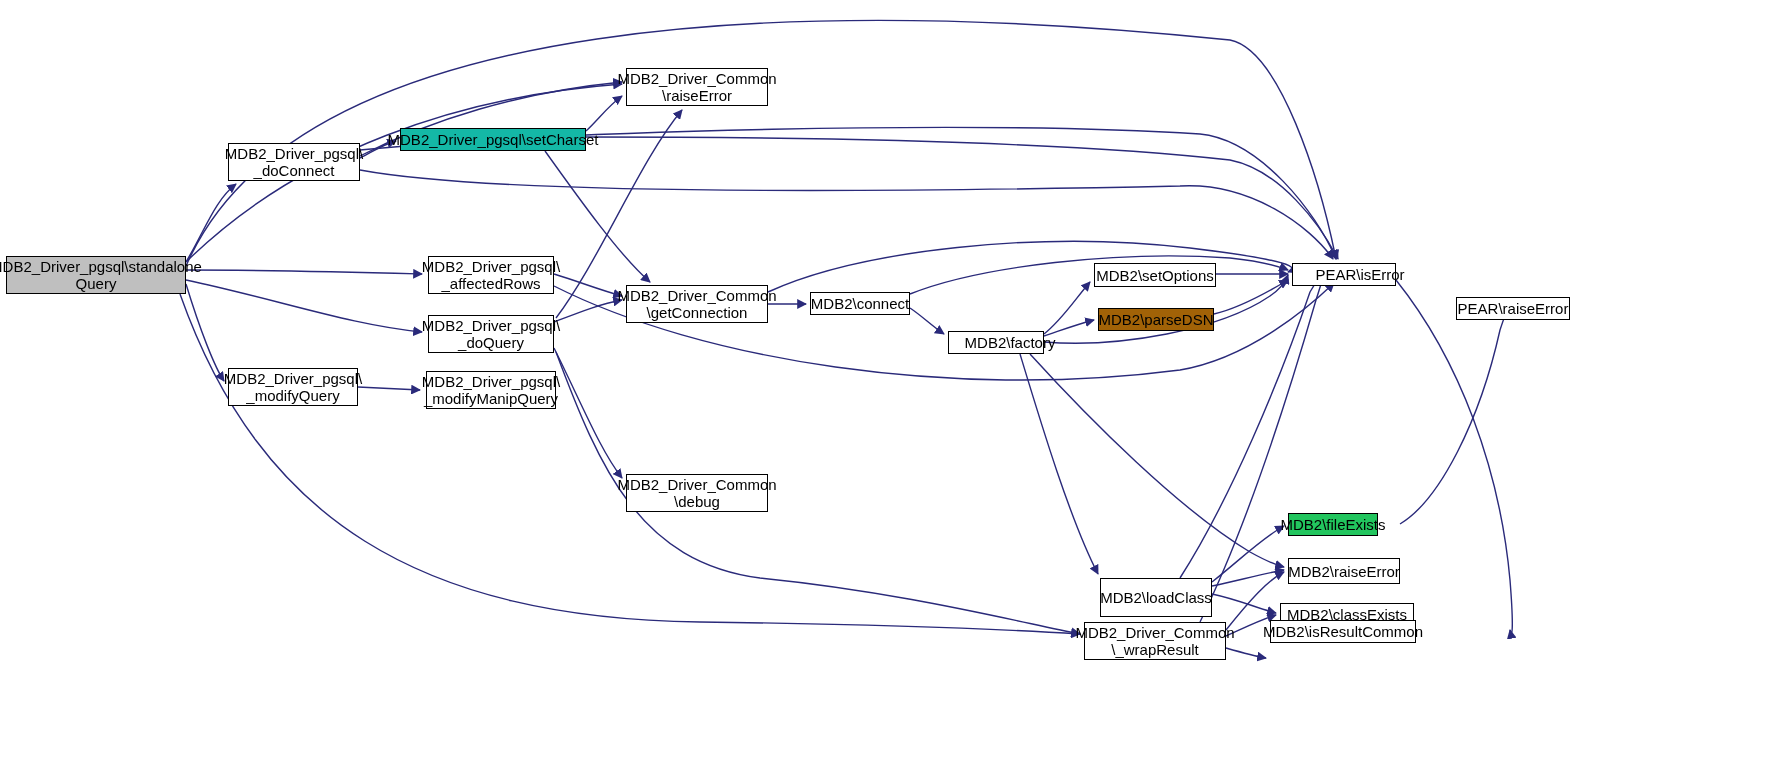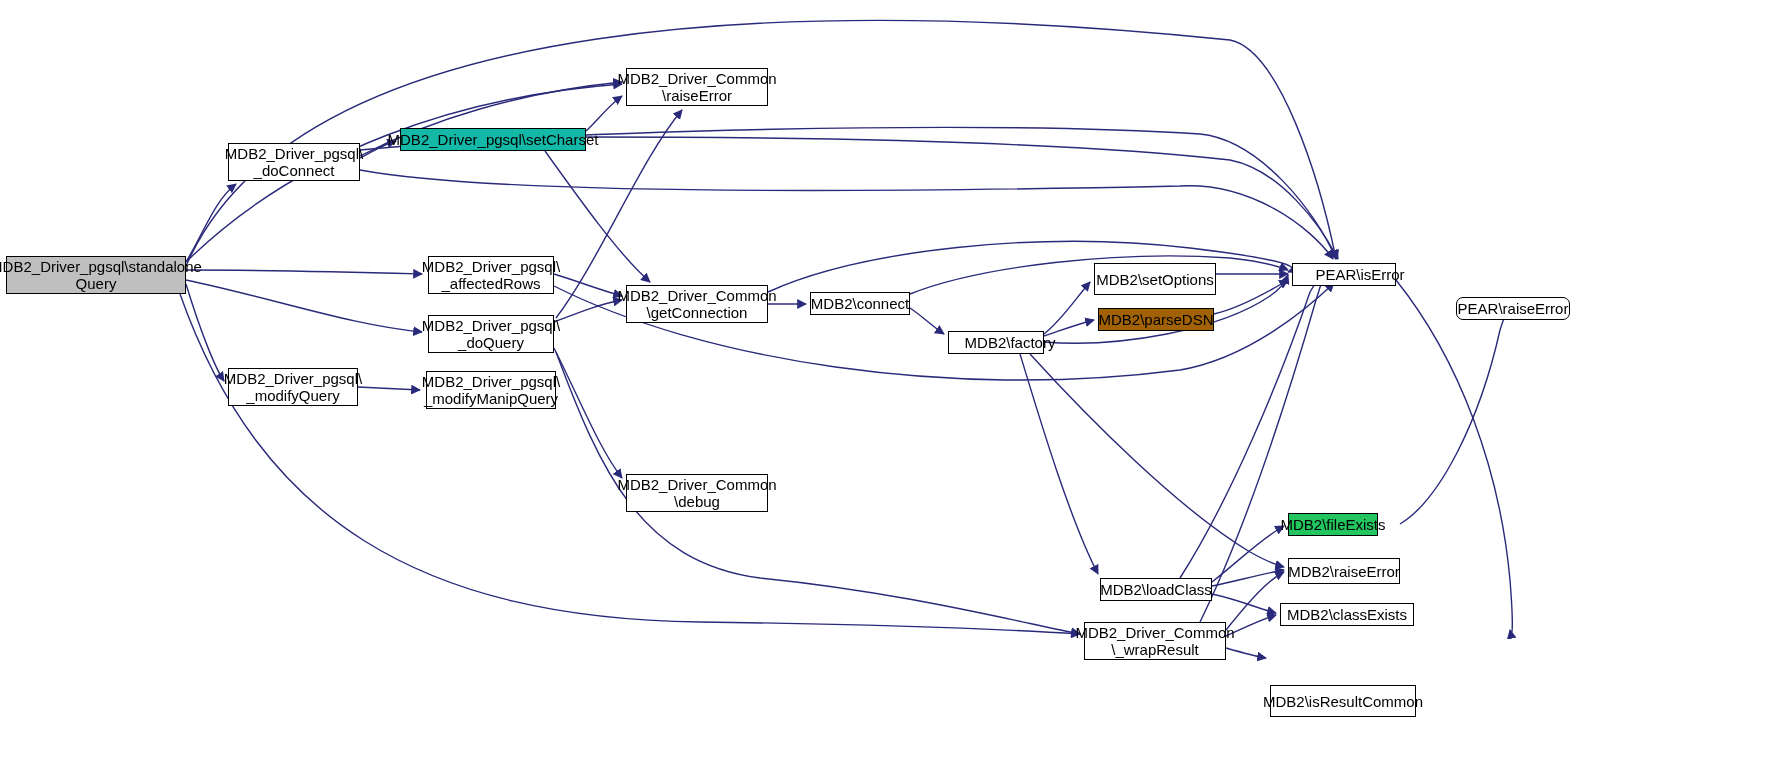--- a/index.html
+++ b/index.html
@@ -116,27 +116,27 @@
       <div class="node" style="left: 428px; top: 315px; width: 126px; height: 38px; background: rgb(255, 255, 255); border-color: rgb(0, 0, 0);"><span class="lbl">MDB2_Driver_pgsql\
 _doQuery</span></div>
       <div class="node" style="left: 228px; top: 368px; width: 130px; height: 38px; background: rgb(255, 255, 255); border-color: rgb(0, 0, 0);"><span class="lbl">MDB2_Driver_pgsql\
 _modifyQuery</span></div>
       <div class="node" style="left: 426px; top: 371px; width: 130px; height: 38px; background: rgb(255, 255, 255); border-color: rgb(0, 0, 0);"><span class="lbl">MDB2_Driver_pgsql\
 _modifyManipQuery</span></div>
       <div class="node" style="left: 626px; top: 285px; width: 142px; height: 38px; background: rgb(255, 255, 255); border-color: rgb(0, 0, 0);"><span class="lbl">MDB2_Driver_Common
 \getConnection</span></div>
       <div class="node" style="left: 810px; top: 292px; width: 100px; height: 23px; background: rgb(255, 255, 255); border-color: rgb(0, 0, 0);"><span class="lbl">MDB2\connect</span></div>
       <div class="node" style="left: 948px; top: 331px; width: 96px; height: 23px; background: rgb(255, 255, 255); border-color: rgb(0, 0, 0); padding-left: 28px;"><span class="lbl">MDB2\factory</span></div>
-      <div class="node" style="left: 1094px; top: 263px; width: 122px; height: 32px; background: rgb(255, 255, 255); border-color: rgb(0, 0, 0); align-items: center;"><span class="lbl">MDB2\setOptions</span></div>
+      <div class="node" style="left: 1094px; top: 263px; width: 122px; height: 24px; background: rgb(255, 255, 255); border-color: rgb(0, 0, 0); align-items: center;"><span class="lbl">MDB2\setOptions</span></div>
       <div class="node" style="left: 1098px; top: 308px; width: 116px; height: 23px; background: #a16207; border-color: rgb(0, 0, 0);"><span class="lbl">MDB2\parseDSN</span></div>
       <div class="node" style="left: 1292px; top: 263px; width: 104px; height: 23px; background: rgb(255, 255, 255); border-color: rgb(0, 0, 0); padding-left: 32px;"><span class="lbl">PEAR\isError</span></div>
-      <div class="node" style="left: 1456px; top: 297px; width: 114px; height: 23px; background: rgb(255, 255, 255); border-color: rgb(0, 0, 0); border-radius: 7px;"><span class="lbl">PEAR\raiseError</span></div>
+      <div class="node" style="left: 1456px; top: 297px; width: 114px; height: 23px; background: rgb(255, 255, 255); border-color: rgb(0, 0, 0);"><span class="lbl">PEAR\raiseError</span></div>
       <div class="node" style="left: 626px; top: 474px; width: 142px; height: 38px; background: rgb(255, 255, 255); border-color: rgb(0, 0, 0);"><span class="lbl">MDB2_Driver_Common
 \debug</span></div>
-      <div class="node" style="left: 1100px; top: 578px; width: 112px; height: 23px; background: rgb(255, 255, 255); border-color: rgb(0, 0, 0);"><span class="lbl">MDB2\loadClass</span></div>
+      <div class="node" style="left: 1100px; top: 578px; width: 112px; height: 39px; background: rgb(255, 255, 255); border-color: rgb(0, 0, 0);"><span class="lbl">MDB2\loadClass</span></div>
       <div class="node" style="left: 1288px; top: 513px; width: 90px; height: 23px; background: #22c55e; border-color: rgb(0, 0, 0);"><span class="lbl">MDB2\fileExists</span></div>
       <div class="node" style="left: 1288px; top: 558px; width: 112px; height: 26px; background: rgb(255, 255, 255); border-color: rgb(0, 0, 0);"><span class="lbl">MDB2\raiseError</span></div>
       <div class="node" style="left: 1280px; top: 603px; width: 134px; height: 23px; background: rgb(255, 255, 255); border-color: rgb(0, 0, 0);"><span class="lbl">MDB2\classExists</span></div>
       <div class="node" style="left: 1084px; top: 622px; width: 142px; height: 38px; background: rgb(255, 255, 255); border-color: rgb(0, 0, 0);"><span class="lbl">MDB2_Driver_Common
 \_wrapResult</span></div>
-      <div class="node" style="left: 1270px; top: 685px; width: 146px; height: 32px; background: rgb(255, 255, 255); border-color: rgb(0, 0, 0);"><span class="lbl">MDB2\isResultCommon</span></div>
+      <div class="node" style="left: 1270px; top: 620px; width: 146px; height: 23px; background: rgb(255, 255, 255); border-color: rgb(0, 0, 0);"><span class="lbl">MDB2\isResultCommon</span></div>
     </div>
 </div>
 
 </body></html>

